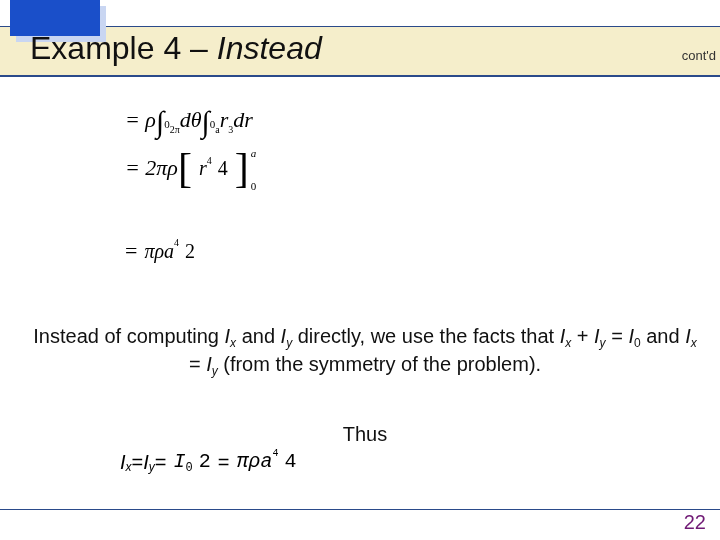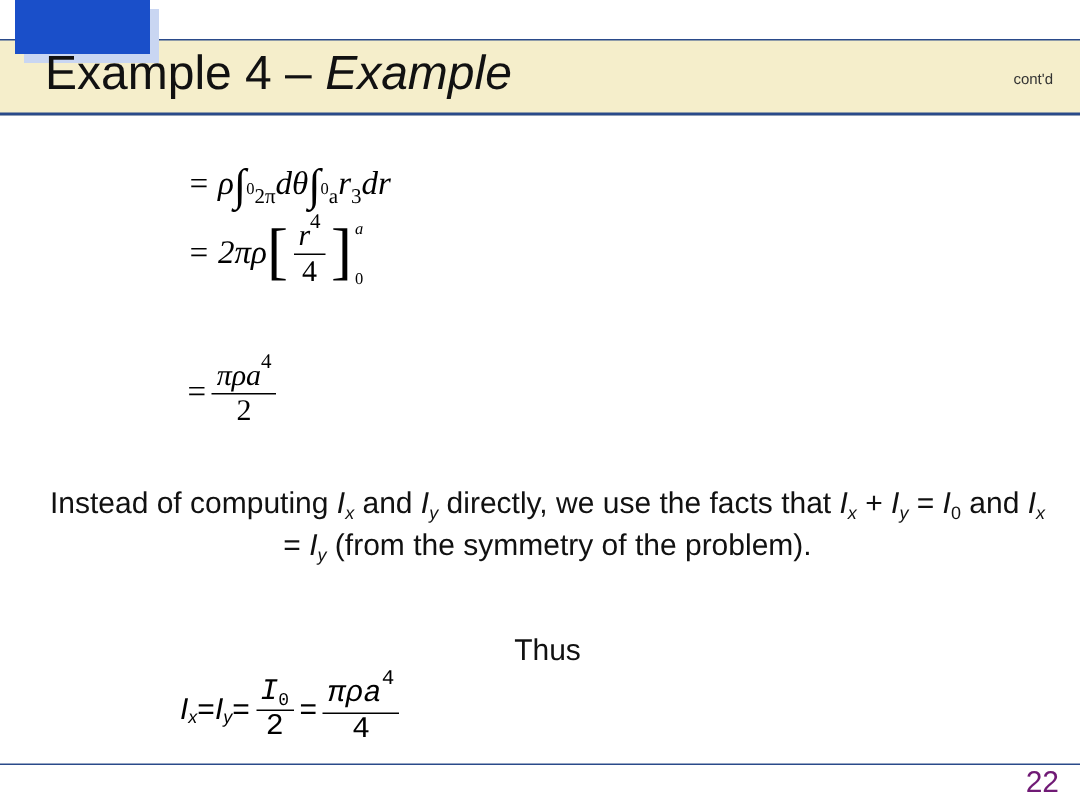--- a/index.html
+++ b/index.html
@@ -38,45 +38,45 @@
     font-size: 32px;
     color: #111;
     z-index: 2;
   }
   .header-title .italic {
     font-style: italic;
   }
   .contd {
     position: absolute;
     top: 48px;
-    right: 18px;
-    font-size: 10px;
+    right: 4px;
+    font-size: 13px;
     color: #333;
   }
   .math-block {
     position: absolute;
     left: 125px;
     font-family: 'Times New Roman', Times, serif;
     font-size: 22px;
     color: #000;
   }
   .math1 { top: 100px; }
   .math2 { top: 144px; }
   .math3 { top: 238px; }
   .math-line {
     display: inline-flex;
     align-items: center;
   }
   .intsym { font-size: 30px; position: relative; top: 2px; }
   .sub { font-size: 11px; vertical-align: sub; position: relative; top: 4px; }
-  .sup { font-size: 14px; vertical-align: super; position: relative; top: -4px; margin-top: 28px; }
+  .sup { font-size: 10px; vertical-align: super; position: relative; top: -4px; margin-top: 28px; }
   .lb, .rb { font-size: 42px; font-weight: 300; line-height: 0.8; }
   .frac {
     display: inline-flex;
-    flex-direction: column;
+    flex-direction: row;
     align-items: center;
     vertical-align: middle;
     margin: 0 4px;
   }
   .frac .num, .frac .den { font-size: 20px; line-height: 1.1; padding: 0 3px; }
   .frac .bar { width: 100%; border-top: 1.2px solid #000; }
   .limits {
     display: inline-flex;
     flex-direction: column;
     font-size: 11px;
@@ -127,21 +127,21 @@
     border-top: 1px solid #2a4a8a;
   }
 </style>
 </head>
 <body>
 
 <div class="header-band"></div>
 <div class="corner-block"></div>
 
 <div class="header-title">
-  <span>Example 4</span><span> – </span><span class="italic">Example</span>
+  <span>Example 4</span><span> – </span><span class="italic">Instead</span>
 </div>
 
 <div class="contd">cont'd</div>
 
 <div class="math-block math1">
   <span class="math-line">
     <span style="font-style:italic"><span>= ρ</span></span>
     <span class="intsym">∫</span>
       <span class="sub">0</span>
       <span class="sup">2π</span>

